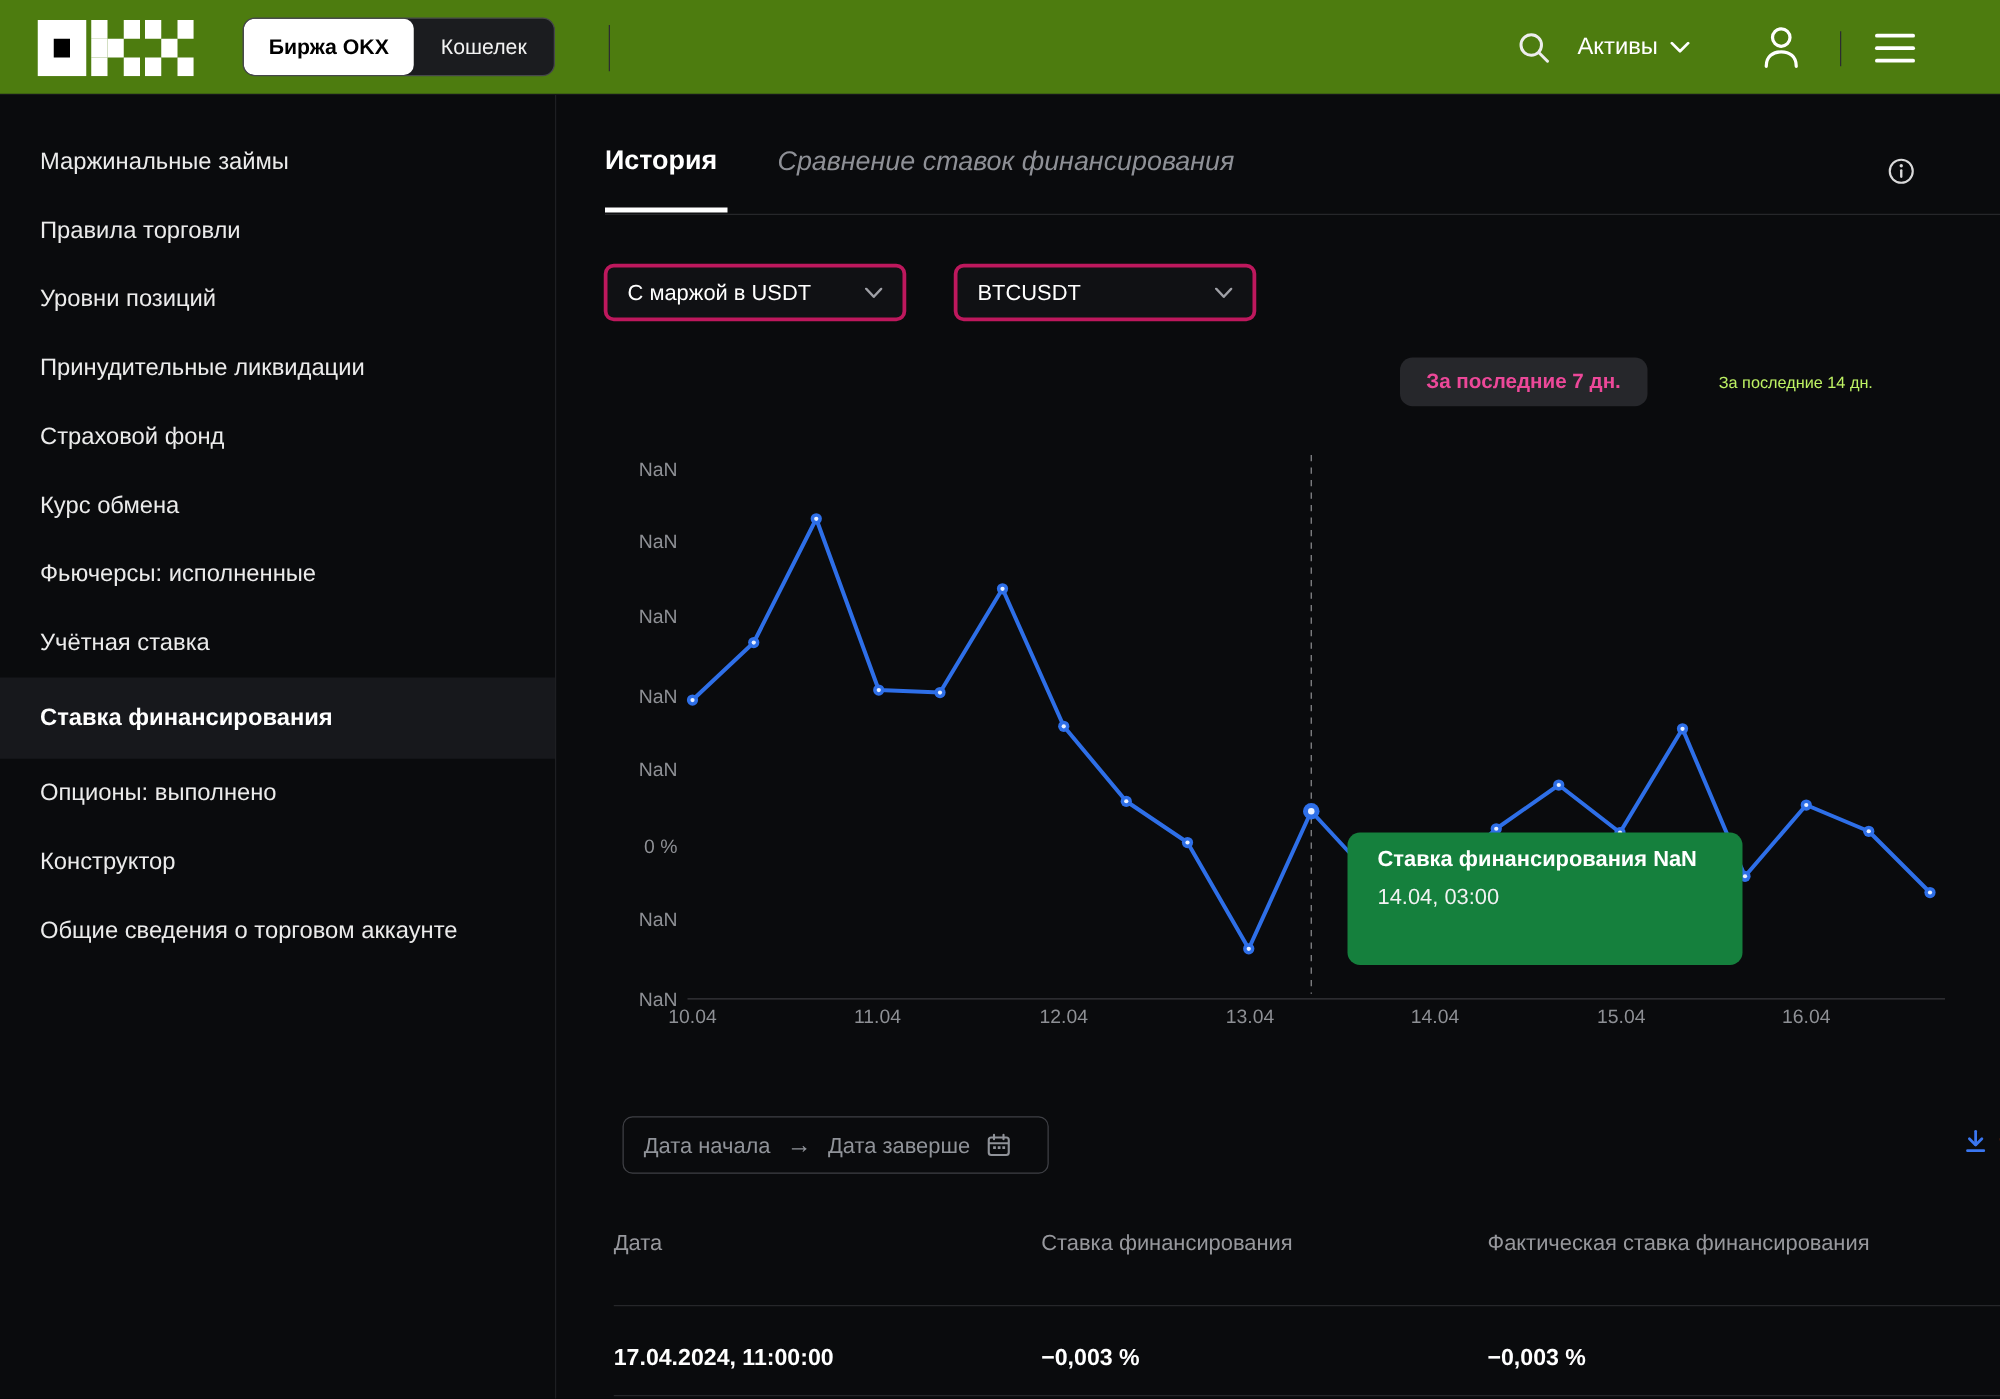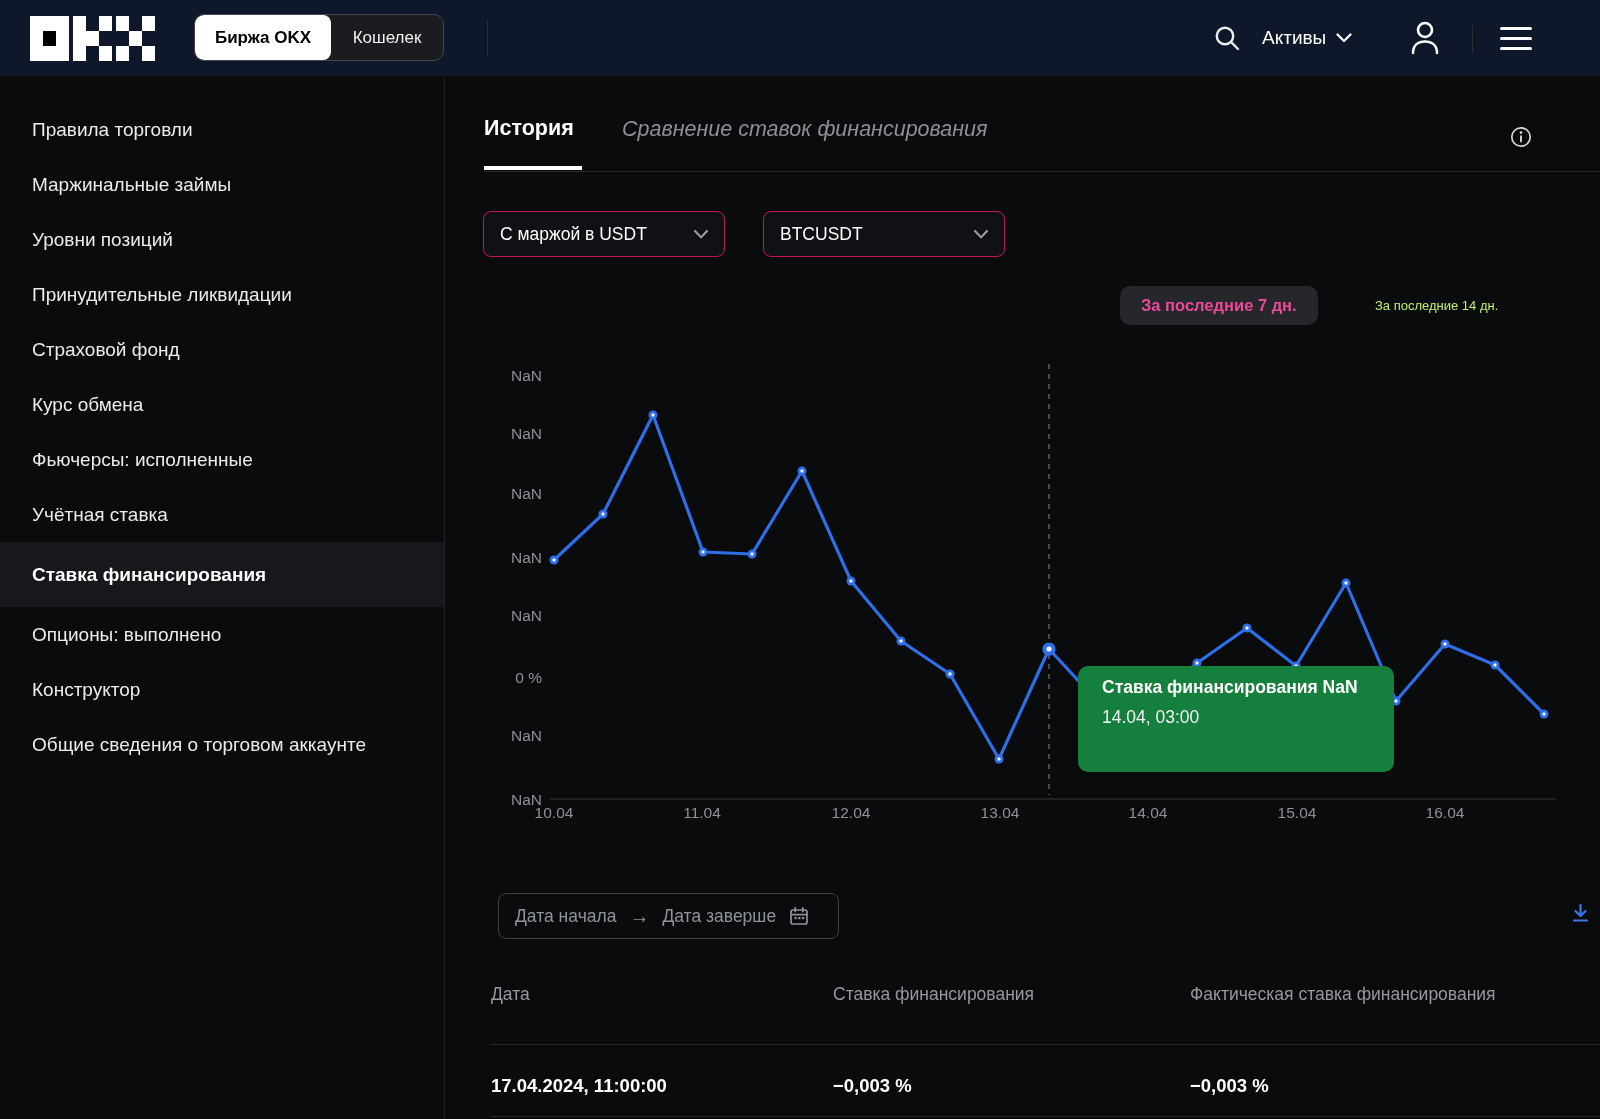--- a/index.html
+++ b/index.html
@@ -4,21 +4,21 @@
 <style>
   * { box-sizing: border-box; margin: 0; padding: 0; }
   html,body { background:#060708; }
   body {
     width:1600px; height:1119px; position:relative; overflow:hidden;
     font-family:"Liberation Sans", sans-serif; color:#fff;
     background:#0a0b0d;
   }
   
   .header { position:absolute; top:0; left:0; width:1600px; height:76px;
-    background:#0f172a; border-bottom:1px solid #17181a; z-index:5; }
+    background:#4d7c0f; border-bottom:1px solid #17181a; z-index:5; }
   .logo { position:absolute; left:30px; top:16px; }
   .toggle { position:absolute; left:194px; top:14px; width:250px; height:47px;
     border:1px solid #46474b; border-radius:10px; background:#1b1c1f;
     display:flex; overflow:hidden; }
   .seg-active { flex:0 0 136px; background:#fff; color:#000; border-radius:8px;
     font-size:17px; font-weight:700; display:flex; align-items:center; justify-content:center; }
   .seg-inactive { flex:1; color:#f2f2f2; font-size:17px;
     display:flex; align-items:center; justify-content:center; }
   .hdr-divider { position:absolute; width:1px; background:#2c2d30; }
   .hd1 { left:487px; top:20px; height:37px; }
@@ -37,21 +37,21 @@
     color:#ebebeb; cursor:pointer; }
   .side-item.active { background:#17181c; font-weight:700; color:#fff;
     padding-top:5px; padding-bottom:5px; }
   
   .main { position:absolute; top:76px; left:446px; width:1281px; bottom:0; }
   .tab1 { position:absolute; left:38px; top:40px; font-size:21.5px; font-weight:700; color:#fff; cursor:pointer; }
   .tab2 { position:absolute; left:176px; top:41px; font-size:21.5px; color:#8e9096; cursor:pointer;font-style:italic; }
   .tab-underline { position:absolute; left:38px; top:90px; width:98px; height:4px; background:#fff; }
   .tabs-divider { position:absolute; left:38px; right:62px; top:95px; height:1px; background:#26272a; }
   .info-btn { position:absolute; left:1064px; top:50px; width:22px; height:22px; }
-  .dd { position:absolute; top:135px; width:242px; height:46px; border:1px solid #be185d;
+  .dd { position:absolute; top:135px; width:242px; height:46px; border:3px solid #be185d;
     border-radius:8px; background:#101114; display:flex; align-items:center;
     padding:0 16px; font-size:17.5px; color:#fff; cursor:pointer; }
   .dd .chev { margin-left:auto; }
   .dd1 { left:37px; } .dd2 { left:317px; }
   .range-active { position:absolute; left:674px; top:210px; height:39px; line-height:39px;
     padding:0 21px; background:#26272b; border-radius:10px; font-size:16.5px;
     font-weight:700; color:#ec4899; cursor:pointer; }
   .range-inactive { position:absolute; left:897px; top:210px; height:39px; line-height:39px;
     font-size:13px; color:#bef264; cursor:pointer;margin-left:32px; }
   .chart { position:absolute; left:24px; top:264px; }
@@ -130,22 +130,22 @@
   <div class="hdr-divider hd2"></div>
 
   <div class="burger">
     <span></span>
     <span></span>
     <span></span>
   </div>
 </div>
 
 <div class="sidebar" id="sidebar-list">
+    <div class="side-item">Маржинальные займы</div>
     <div class="side-item">Правила торговли</div>
-    <div class="side-item">Маржинальные займы</div>
     <div class="side-item">Уровни позиций</div>
     <div class="side-item">Принудительные ликвидации</div>
     <div class="side-item">Страховой фонд</div>
     <div class="side-item">Курс обмена</div>
     <div class="side-item">Фьючерсы: исполненные</div>
     <div class="side-item">Учётная ставка</div>
     <div class="side-item active">Ставка финансирования</div>
     <div class="side-item">Опционы: выполнено</div>
     <div class="side-item">Конструктор</div>
     <div class="side-item">Общие сведения о торговом аккаунте</div>

